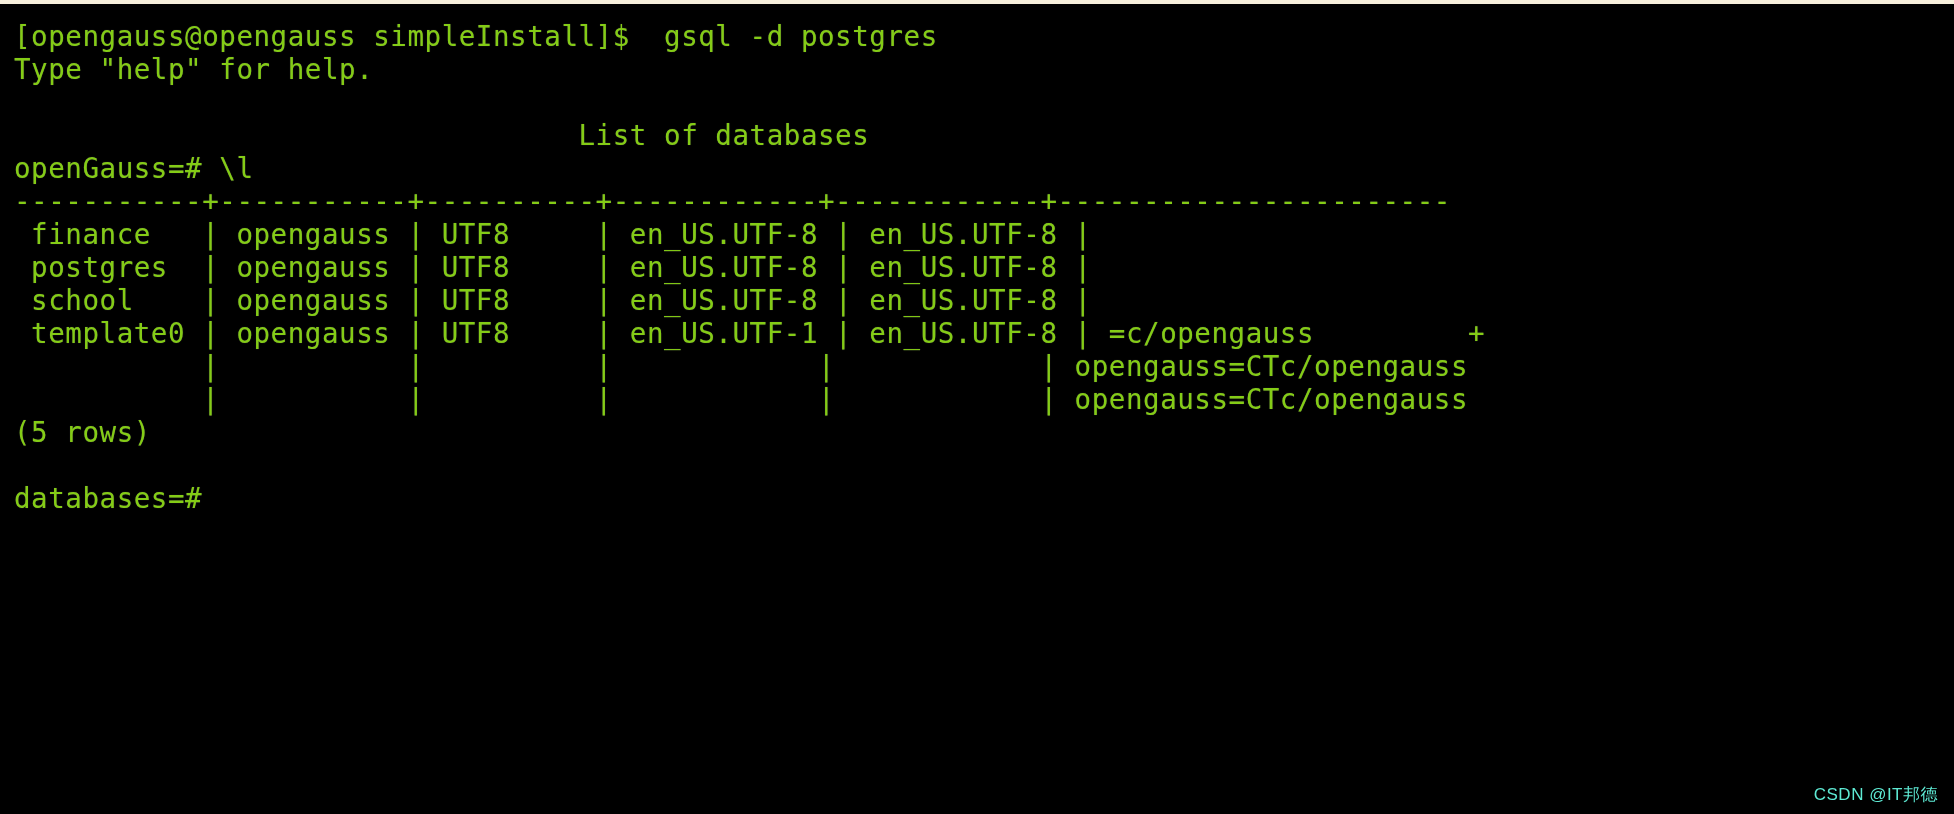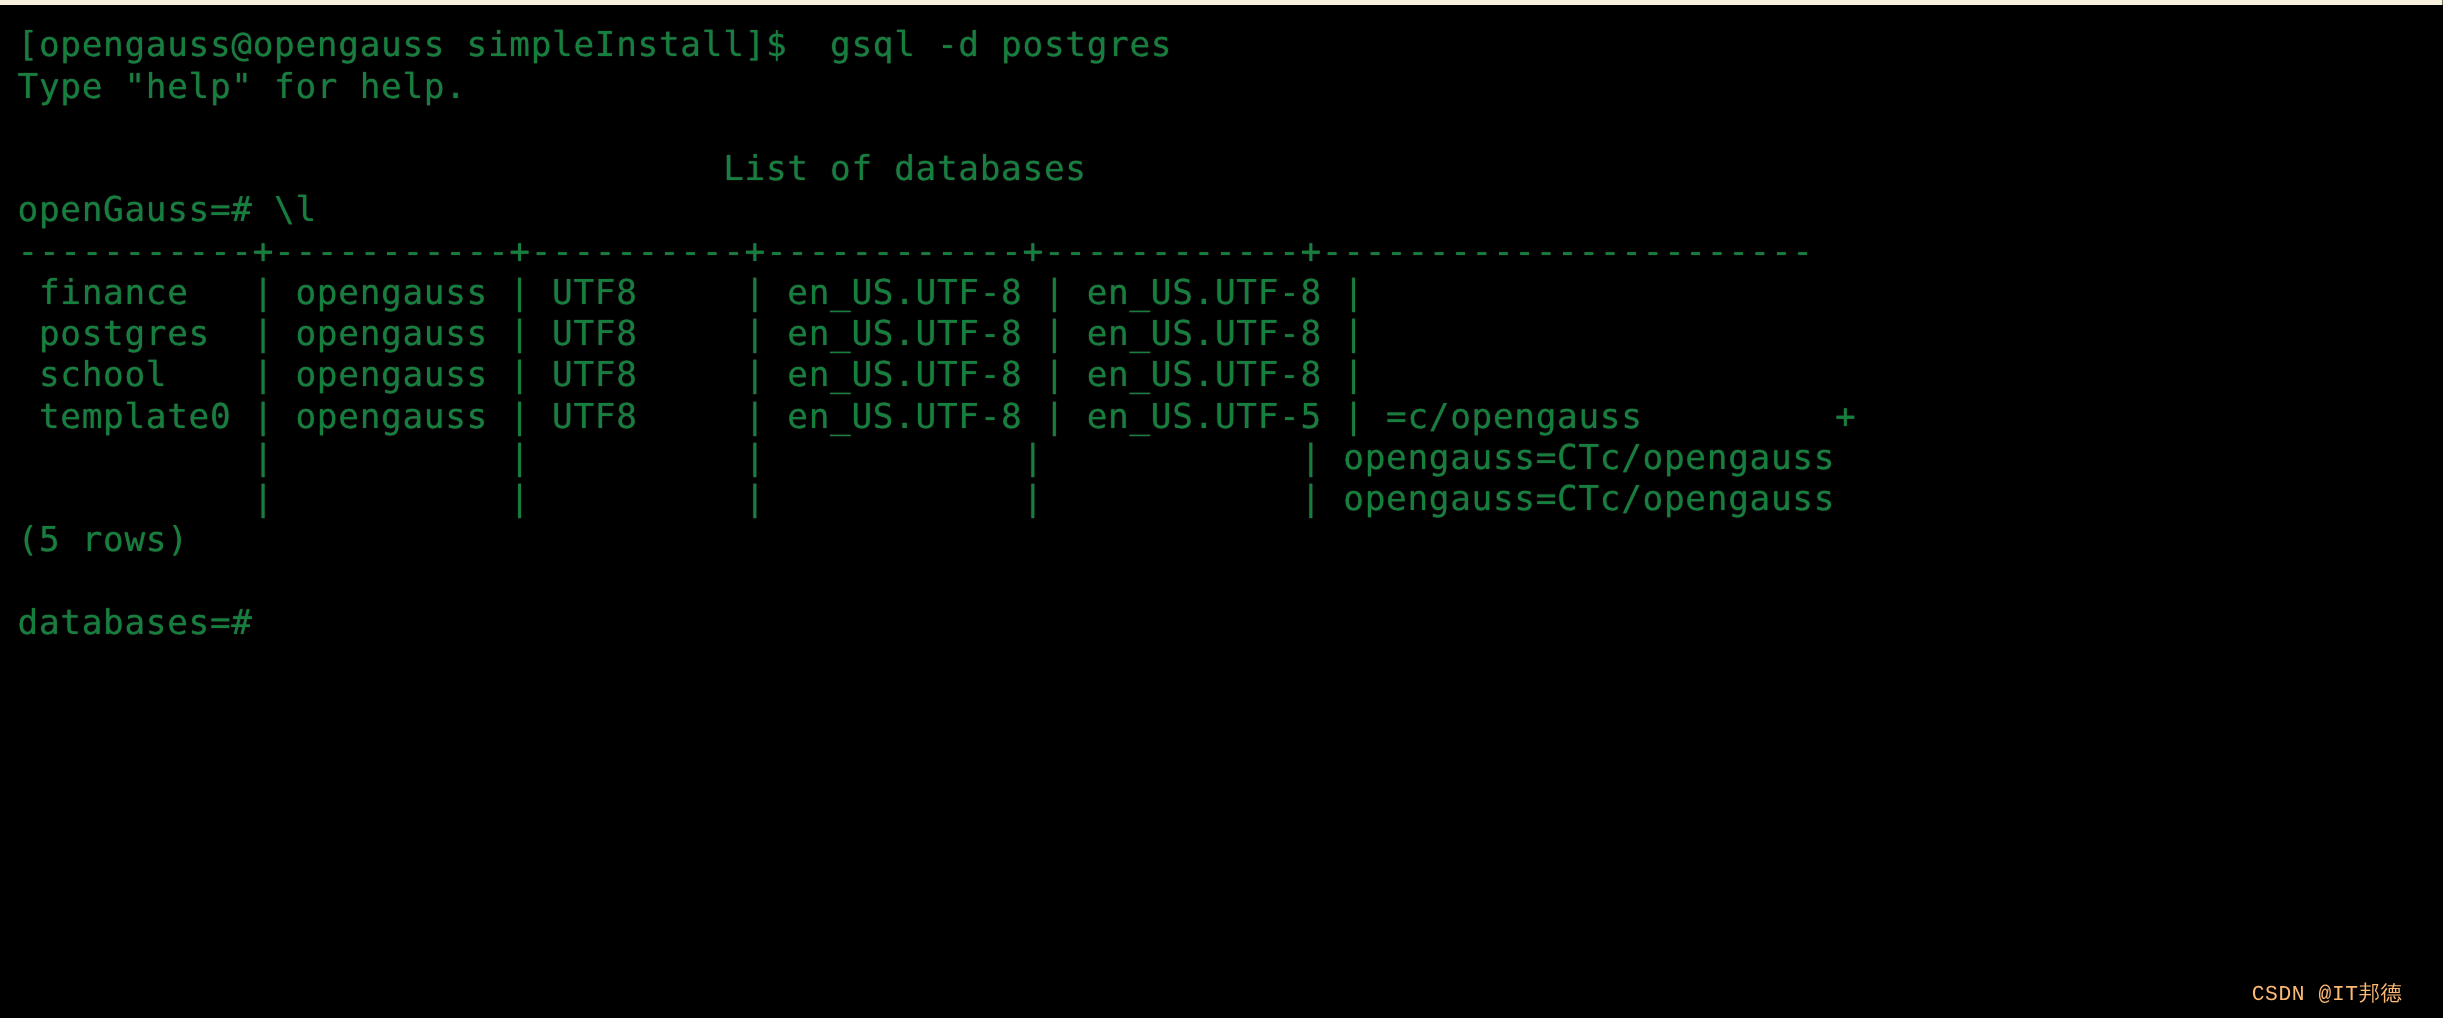--- a/index.html
+++ b/index.html
@@ -33,37 +33,37 @@
     top: 4px;
     left: 0;
     width: 1954px;
     height: 810px;
     padding: 16px 0 0 14px;
     box-sizing: border-box;
   }
   .line {
     display: block;
     white-space: pre;
-    color: #15803d;
+    color: #84cc16;
     font-family: "DejaVu Sans Mono", "Liberation Mono", monospace;
     font-size: 27.5px;
     line-height: 33px;
     letter-spacing: 0.55px;
     height: 33px;
     text-shadow: 0 0 1px rgba(255,255,255,0.28);
   }
   .line.blank {
     color: transparent;
   }
   #watermark {
     position: absolute;
-    right: 32px;
+    right: 16px;
     bottom: 8px;
-    color: #fdba74;
-    font-family: Liberation Mono, monospace;
+    color: #5eead4;
+    font-family: Liberation Sans, sans-serif;
     font-size: 17px;
     letter-spacing: 0.5px;
     white-space: pre;
   }
 </style>
 </head>
 <body>
 
 <div id="terminal">
 
@@ -85,21 +85,21 @@
 
 
     <span class="line">-----------+-----------+----------+------------+------------+-----------------------</span>
 
     <span class="line"> finance   | opengauss | UTF8     | en_US.UTF-8 | en_US.UTF-8 |</span>
 
     <span class="line"> postgres  | opengauss | UTF8     | en_US.UTF-8 | en_US.UTF-8 |</span>
 
     <span class="line"> school    | opengauss | UTF8     | en_US.UTF-8 | en_US.UTF-8 |</span>
 
-    <span class="line"> template0 | opengauss | UTF8     | en_US.UTF-8 | en_US.UTF-5 | =c/opengauss         +</span>
+    <span class="line"> template0 | opengauss | UTF8     | en_US.UTF-1 | en_US.UTF-8 | =c/opengauss         +</span>
 
     <span class="line">           |           |          |            |            | opengauss=CTc/opengauss</span>
 
 
     <span class="line">           |           |          |            |            | opengauss=CTc/opengauss</span>
 
     <span class="line">(5 rows)</span>
 
     <span class="line blank"></span>
 

